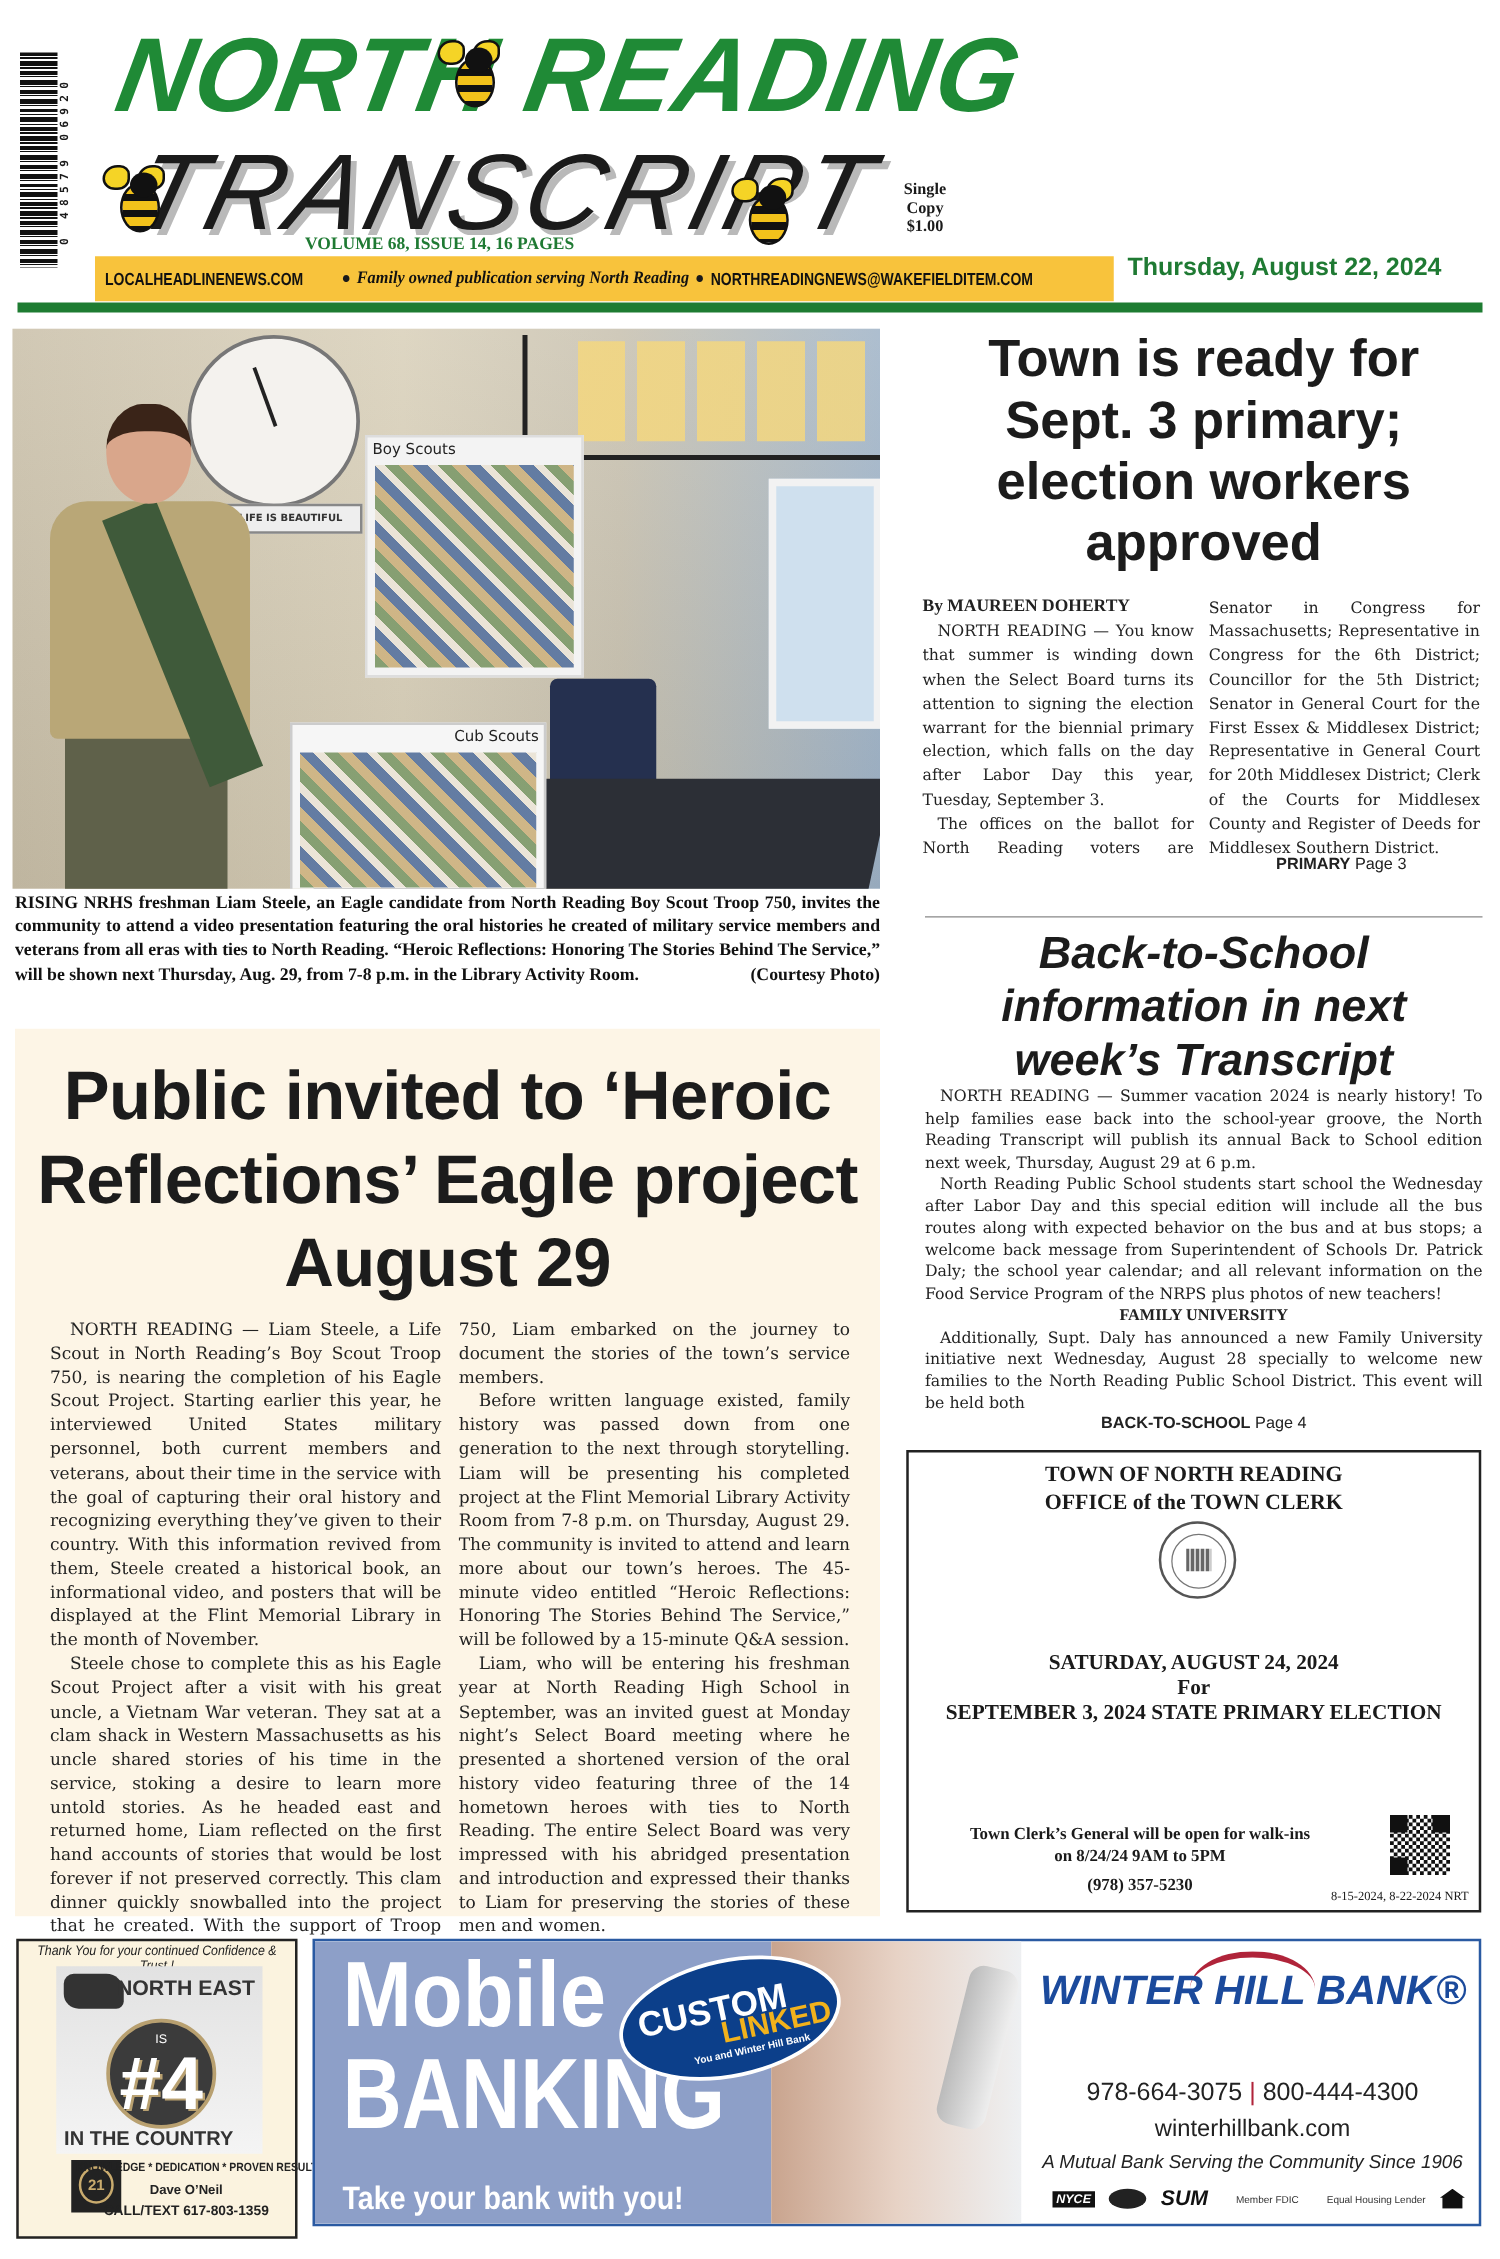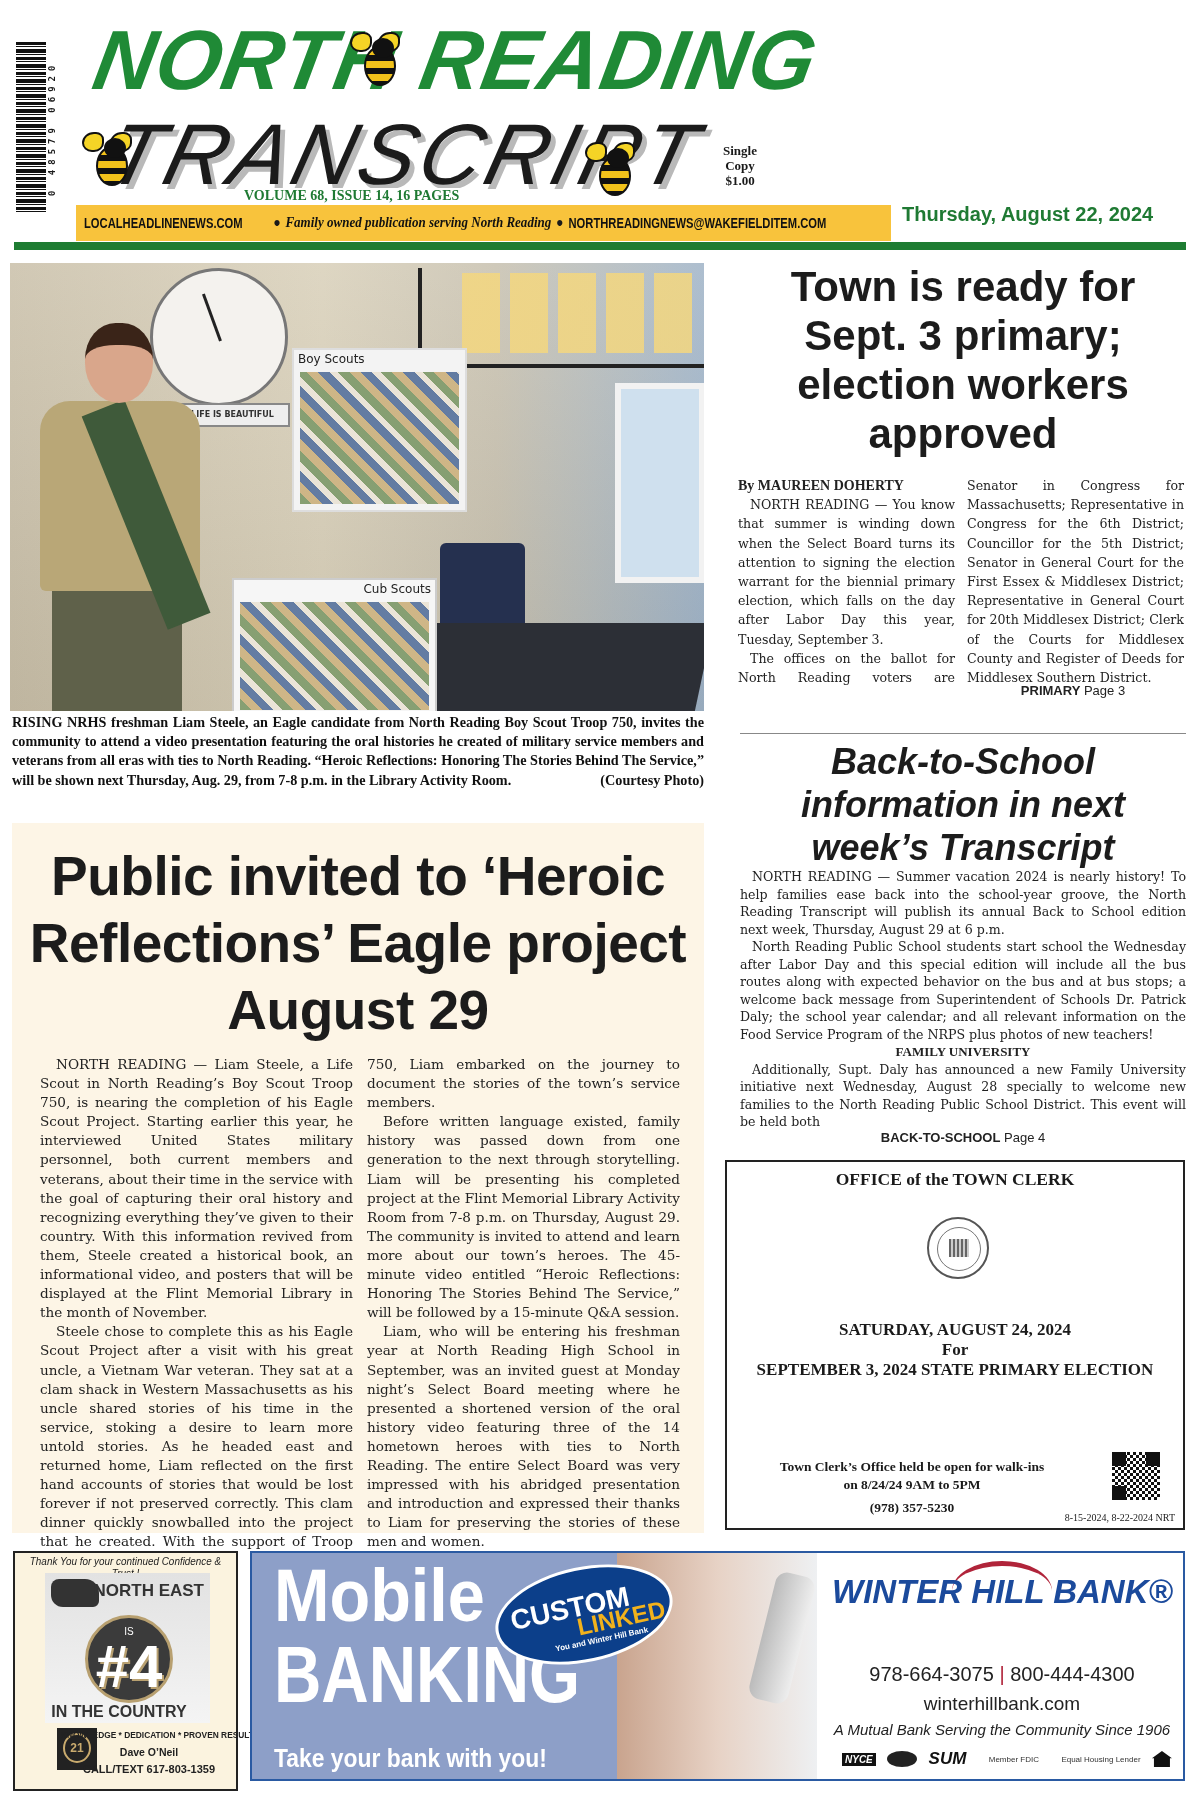--- a/index.html
+++ b/index.html
@@ -33,21 +33,21 @@
   #pub-date { left: 902px; top: 203px; font: bold 20px "Liberation Sans", sans-serif; color: #1f7a33; white-space: nowrap; }
   #masthead-rule { left: 14px; top: 242px; width: 1172px; height: 8px; background: #1e7c32; }
 
   
   #photo { left: 10px; top: 263px; width: 694px; height: 448px; overflow:hidden;
     background: linear-gradient(90deg,#c9bfa8 0%,#d8cfb8 45%,#c7c0ae 70%,#9fb3c7 100%); }
   #photo .wall { position:absolute; left:0; top:0; width:100%; height:100%; background: linear-gradient(180deg, rgba(255,255,255,0.15), rgba(0,0,0,0.05)); }
   #photo .clock { position:absolute; left:140px; top:5px; width:138px; height:138px; border-radius:50%; background:#f4f2ee; border:3px solid #777; }
   #photo .clock::after { content:""; position:absolute; left:66px; top:20px; width:3px; height:50px; background:#222; transform-origin:bottom; transform: rotate(-20deg); }
   #photo .sign { position:absolute; left:165px; top:140px; width:115px; height:24px; background:#eee; border:2px solid #888; font: bold 8px "DejaVu Sans", sans-serif; color:#333; text-align:center; line-height:20px; }
-  #photo .board1 { position:absolute; left:282px; top:85px; width:175px; height:164px; background:#f3f3f3; border:2px solid #ddd; }
+  #photo .board1 { position:absolute; left:282px; top:85px; width:175px; height:194px; background:#f3f3f3; border:2px solid #ddd; }
   #photo .board1 .lbl, #photo .board2 .lbl { font: 12px "DejaVu Sans", sans-serif; color:#222; padding: 2px 4px; }
   #photo .board1 .collage, #photo .board2 .collage { position:absolute; left:6px; top:22px; right:6px; bottom:6px;
     background: repeating-linear-gradient(45deg,#6b8a52 0 8px,#c5a66b 8px 16px,#3f5e8e 16px 24px,#e8e0d0 24px 30px); opacity: .8; }
   #photo .board2 { position:absolute; left:222px; top:315px; width:205px; height:140px; background:#f6f6f6; border:2px solid #ccc; }
   #photo .light { position:absolute; left:408px; top:5px; width:295px; height:100px; border:4px solid #222; border-top:none; }
   #photo .light .bulbs { position:absolute; left:40px; top:5px; right:10px; height:80px;
     background: repeating-linear-gradient(90deg,#f4d77f 0 38px,transparent 38px 48px); opacity:.85; }
   #photo .window { position:absolute; left:605px; top:120px; width:90px; height:200px; background:#cfe0ee; border:6px solid #f2f2f2; }
   #photo .table { position:absolute; left:250px; top:360px; width:444px; height:90px; background:#2c2f36; transform: skewX(-12deg); }
   #photo .shirt { position:absolute; left:430px; top:280px; width:85px; height:105px; background:#25304f; border-radius:6px; }
@@ -251,30 +251,31 @@
   <p class="sub">FAMILY UNIVERSITY</p>
   <p>Additionally, Supt. Daly has announced a new Family University initiative next Wednesday, August 28 specially to welcome new families to the North Reading Public School District. This event will be held both</p>
 </div>
 <div class="abs" id="bts-jump">
   <b>BACK-TO-SCHOOL</b>
   <span>Page 4</span>
 </div>
 
 <div class="abs" id="clerk-box">
   <div class="t1">
+    <div>TOWN OF NORTH READING</div>
     <div>OFFICE of the TOWN CLERK</div>
   </div>
   <div id="clerk-seal"></div>
   <div class="date">
     <div>SATURDAY, AUGUST 24, 2024</div>
     <div>For</div>
     <div>SEPTEMBER 3, 2024 STATE PRIMARY ELECTION</div>
   </div>
   <div class="walk">
-    <div>Town Clerk’s Office held be open for walk-ins</div>
+    <div>Town Clerk’s General will be open for walk-ins</div>
     <div>on 8/24/24 9AM to 5PM</div>
   </div>
   <div class="phone">(978) 357-5230</div>
   <div id="clerk-qr"></div>
   <div class="runs">8-15-2024, 8-22-2024 NRT</div>
 </div>
 
 <div class="abs" id="ad-c21">
   <div class="thanks">Thank You for your continued Confidence &amp; Trust !</div>
   <div class="panel">

